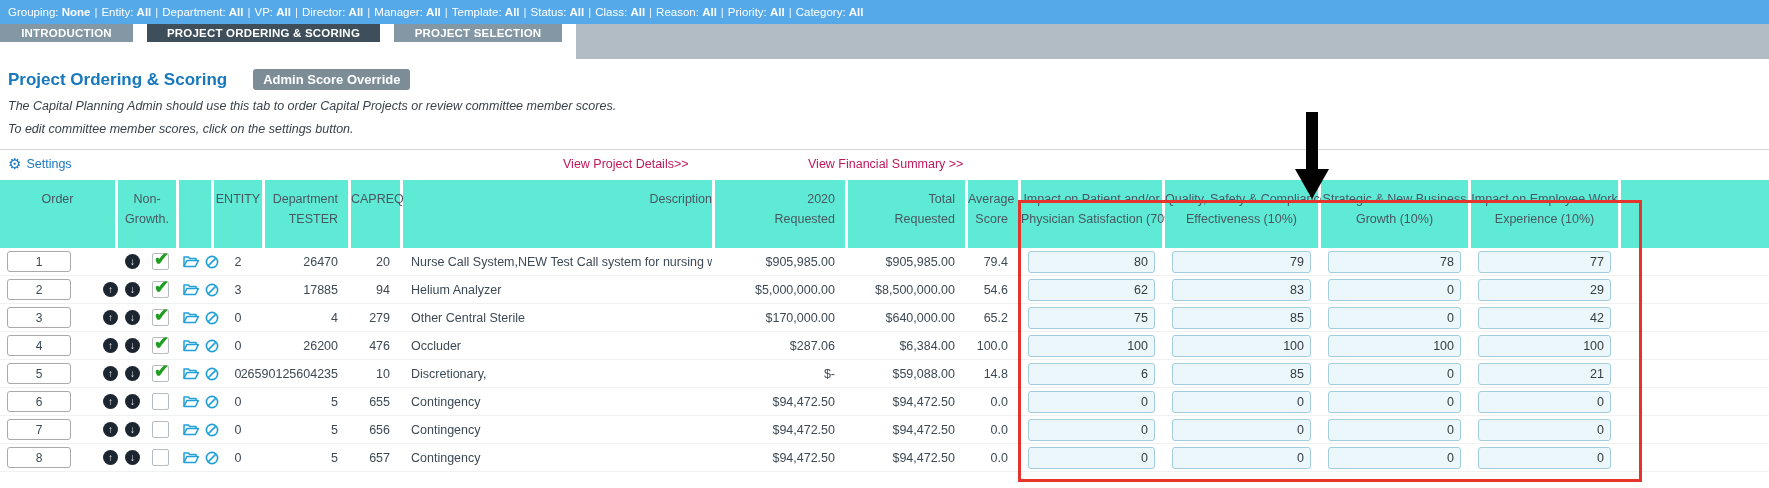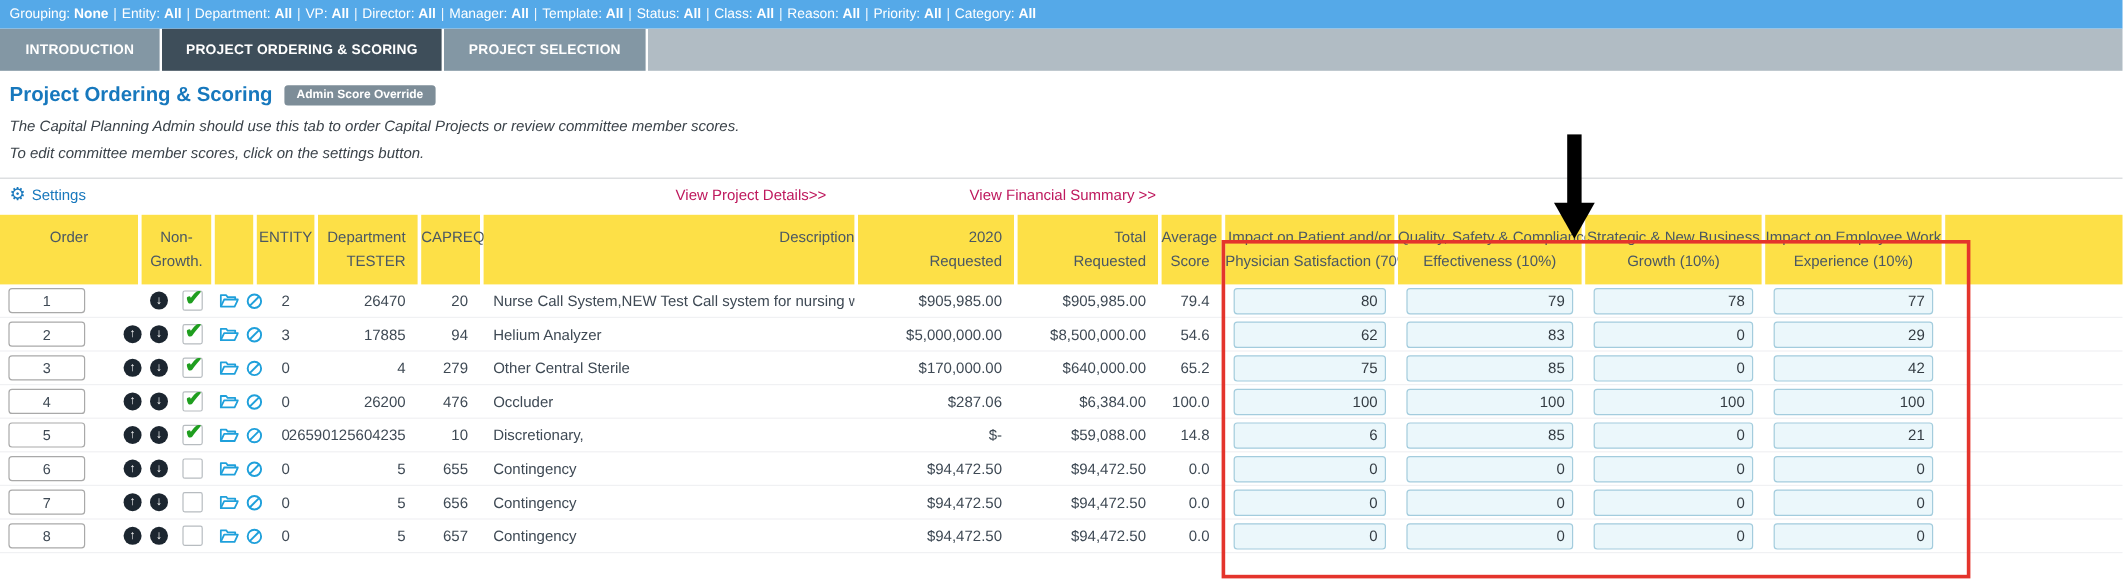--- a/index.html
+++ b/index.html
@@ -8,46 +8,46 @@
   .page { position:relative; width:1769px; height:488px; overflow:hidden; background:#fff; }
 
   
   .filters-bar { height:24px; background:#55a9e8; color:#fff; font-size:11.5px; line-height:24px; padding-left:8px; white-space:nowrap; letter-spacing:0; }
   .filters-bar .val { font-weight:bold; }
   .filters-bar .sep { margin:0 4px; opacity:.9; }
   .title-bar { height:40px; background:#55a9e8; color:#fff; font-size:21px; padding:3px 0 0 8px; letter-spacing:-0.2px; }
 
   
   .tabs { height:35px; background:#fff; display:flex; }
-  .tab { height:35px; display:flex; align-items:center; justify-content:center; font-size:11.5px; font-weight:bold; color:#fff; text-transform:uppercase; background:#8397a4; margin-right:2px; cursor:pointer; letter-spacing:.2px; }
+  .tab { height:18px; display:flex; align-items:center; justify-content:center; font-size:11.5px; font-weight:bold; color:#fff; text-transform:uppercase; background:#8397a4; margin-right:14px; cursor:pointer; letter-spacing:.2px; }
   .tab.t0 { width:133px; }
   .tab.t1 { width:233px; }
   .tab.t2 { width:168px; }
   .tab.active { background:#3e4e5a; }
   .tab-strip { flex:1; background:#b1bcc4; height:35px; }
 
   
   .content { padding-top:6px; }
   .section-head { margin:4px 0 0 8px; display:flex; align-items:center; }
   .section-title { color:#1778bd; font-size:17px; font-weight:bold; }
-  .badge { margin-left:10px; background:#7d8d98; color:#fff; font-size:10px; font-weight:bold; padding:3px 10px; border-radius:3px; }
+  .badge { margin-left:26px; background:#7d8d98; color:#fff; font-size:13px; font-weight:bold; padding:3px 10px; border-radius:3px; }
   .note { margin:9px 0 0 8px; font-style:italic; font-size:12.5px; color:#3a4249; }
   .divider { border-top:1px solid #d5d8da; margin-top:13px; }
 
   
   .toolbar { position:relative; height:26px; margin-top:4px; }
   .settings-link { position:absolute; left:8px; top:3px; color:#1878bd; font-size:12.5px; cursor:pointer; display:flex; align-items:center; }
   .gear { font-size:15px; margin-right:5px; line-height:14px; }
   .tb-link { position:absolute; top:3px; color:#be185d; font-size:12.5px; font-weight:normal; cursor:pointer; }
   .link-details { left:563px; }
   .link-financial { left:808px; }
 
   
   .thead { display:grid; grid-template-columns:115px 58px 32px 48px 83px 49px 309px 130px 117px 50px 141px 153px 147px 147px minmax(0,1fr); column-gap:3px; }
-  .th { background:#fde047; height:58px; color:#4a5763; font-size:12.5px; padding-top:9px; line-height:20px; }
+  .th { background:#5eead4; height:68px; color:#4a5763; font-size:12.5px; padding-top:9px; line-height:20px; }
   .th div { white-space:nowrap; }
   .th.a-c { text-align:center; }
   .th.a-r { text-align:right; padding-right:10px; }
   .th.a-l { text-align:right; padding-left:8px; }
 
   .trow { display:grid; grid-template-columns:97px 76px 32px 48px 83px 49px 309px 130px 117px 50px 141px 153px 147px 147px minmax(0,1fr); column-gap:3px; height:28px; align-items:center; border-bottom:1px solid #f0f1f3; font-size:12.5px; color:#3e4954; }
   .cell { min-width:0; }
   .a-right { text-align:right; padding-right:10px; }
   .a-center { text-align:center; }
   .desc { white-space:nowrap; overflow:hidden; padding-left:8px; }

